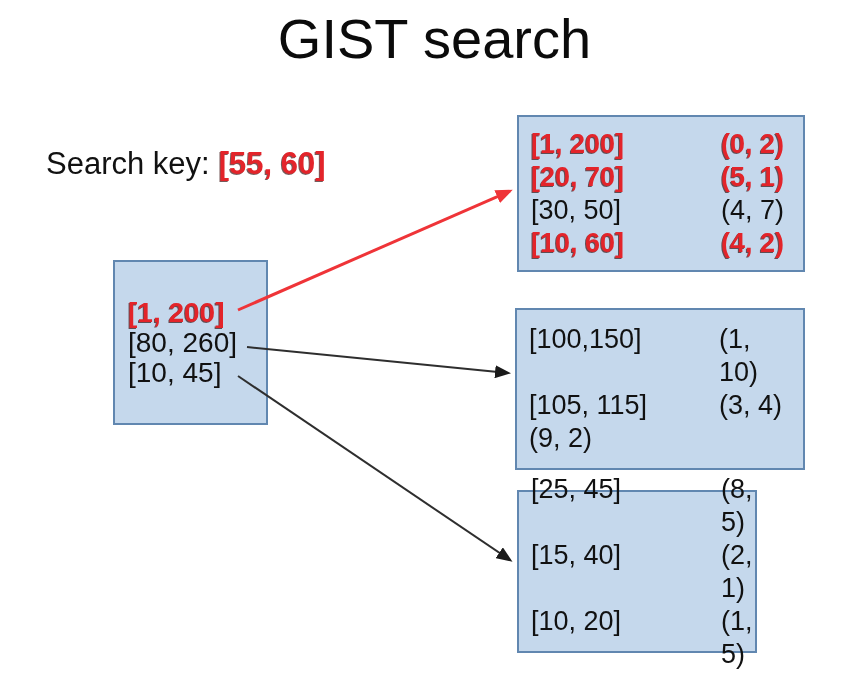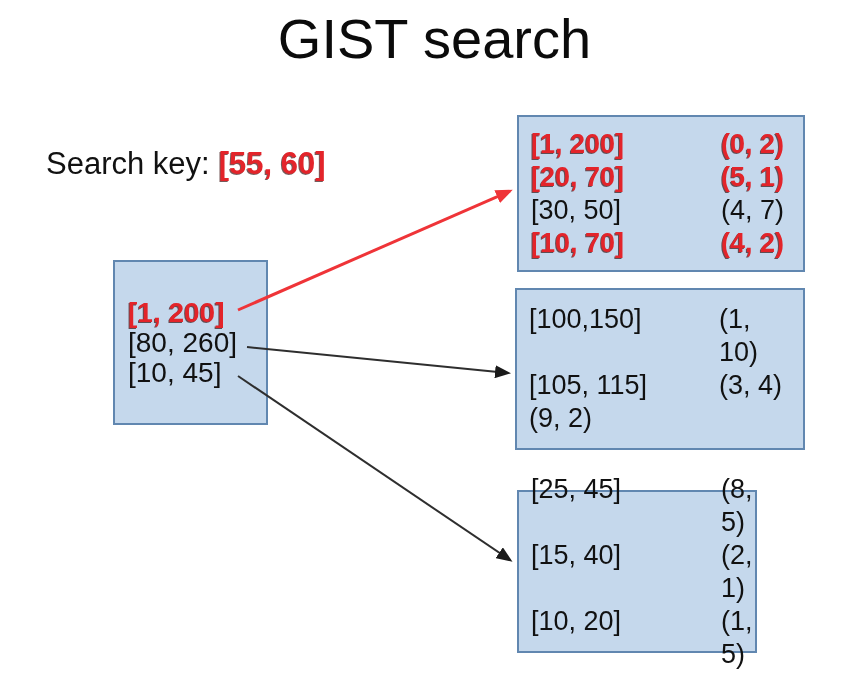--- a/index.html
+++ b/index.html
@@ -38,21 +38,21 @@
     background:var(--node-fill);
     border:2px solid var(--node-border);
     box-sizing:border-box;
     display:flex;flex-direction:column;justify-content:center;
     font-size:27px;line-height:33px;
   }
   .node .row{display:grid;grid-template-columns:190px auto;padding:0 8px 0 12px;}
   .node.root{left:113px;top:260px;width:155px;height:165px;font-size:28px;line-height:30px;}
   .node.root .row{display:block;padding:0 0 0 13px;}
   .node.leaf-1{left:517px;top:115px;width:288px;height:157px;}
-  .node.leaf-2{left:515px;top:288px;width:290px;height:162px;}
+  .node.leaf-2{left:515px;top:308px;width:290px;height:162px;}
   .node.leaf-3{left:517px;top:490px;width:240px;height:163px;}
   .arrows{position:absolute;left:0;top:0;width:841px;height:676px;pointer-events:none;}
   .arrow-red-line{stroke:var(--arrow-red);stroke-width:3;}
   .arrow-black-line{stroke:var(--arrow-black);stroke-width:2;}
 </style>
 </head>
 <body>
 
 <div class="slide">
 
@@ -81,21 +81,21 @@
     </div>
     <div class="row">
       <span class="key red">[20, 70]</span>
       <span class="ptr red">(5, 1)</span>
     </div>
     <div class="row">
       <span class="key">[30, 50]</span>
       <span class="ptr">(4, 7)</span>
     </div>
     <div class="row">
-      <span class="key red">[10, 70]</span>
+      <span class="key red">[10, 60]</span>
       <span class="ptr red">(4, 2)</span>
     </div>
   </div>
 
   <div class="node leaf-2">
     <div class="row">
       <span class="key">[100,150]</span>
       <span class="ptr">(1, 10)</span>
     </div>
     <div class="row">

